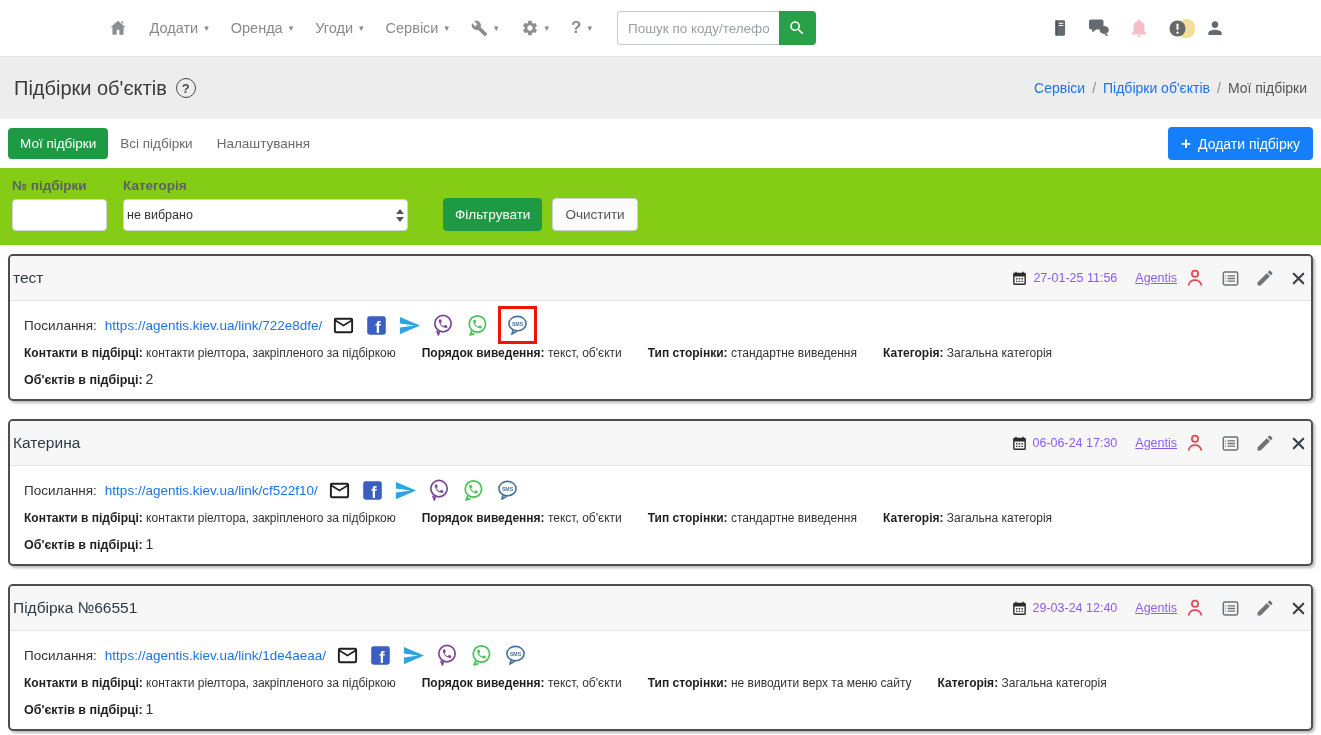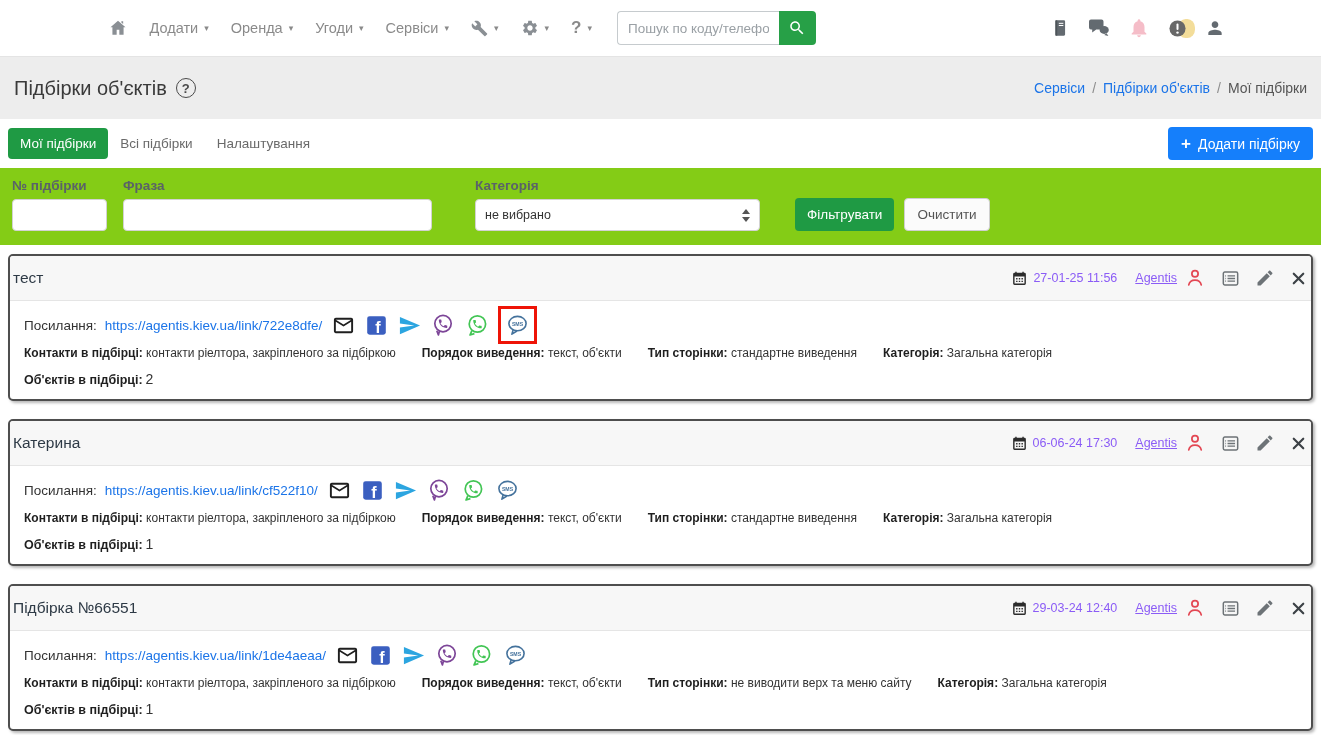--- a/index.html
+++ b/index.html
@@ -62,21 +62,21 @@
   .f-col { display:flex; flex-direction:column; }
   .f-label { font-weight:bold; font-size:13.5px; color:#5a6268; margin-bottom:6px; }
   .f-input { height:32px; border:1px solid #d2d2d2; border-radius:4px; background:#fff;
              padding:0 8px; font-size:13px; color:#333; outline:none;
              font-family:"Liberation Sans",sans-serif; }
   .f-num { width:95px; margin-right:16px; }
   .f-phrase { width:309px; margin-right:43px; }
   .f-cat { width:285px; margin-right:35px; }
   .f-select { height:32px; border:1px solid #d2d2d2; border-radius:4px; background:#fff;
               display:flex; align-items:center; justify-content:space-between;
-              padding:0 9px; font-size:12.5px; color:#333; cursor:pointer; }
+              padding:0 3px; font-size:12.5px; color:#333; cursor:pointer; }
   .sel-arrows { display:flex; flex-direction:column; gap:3px; }
   .sel-arrows i { display:block; width:0; height:0; border-left:4px solid transparent;
                   border-right:4px solid transparent; }
   .sel-arrows .up { border-bottom:5px solid #555; }
   .sel-arrows .down { border-top:5px solid #555; }
   .btn-filter { background:#1f9a44; color:#fff; border:none; border-radius:4px; height:33px;
                 padding:0 12px; font-size:13.5px; cursor:pointer; margin-right:10px;
                 font-family:"Liberation Sans",sans-serif; }
   .btn-clear { background:#fbfbfb; color:#555; border:1px solid #cfcfcf; border-radius:4px;
                height:33px; padding:0 12px; font-size:13.5px; cursor:pointer;
@@ -295,24 +295,20 @@
     <span class="plus">+</span>
     <span>Додати підбірку</span>
   </button>
 </div>
 
 <div class="filters">
   <div class="f-col f-num">
     <span class="f-label">№ підбірки</span>
     <input class="f-input" type="text" style="">
   </div>
-  <div class="f-col f-phrase">
-    <span class="f-label">Фраза</span>
-    <input class="f-input" type="text" style="">
-  </div>
   <div class="f-col f-cat">
     <span class="f-label">Категорія</span>
     <div class="f-select">
       <span>не вибрано</span>
       <span class="sel-arrows">
           <i class="up"></i>
           <i class="down"></i>
         </span>
     </div>
   </div>

